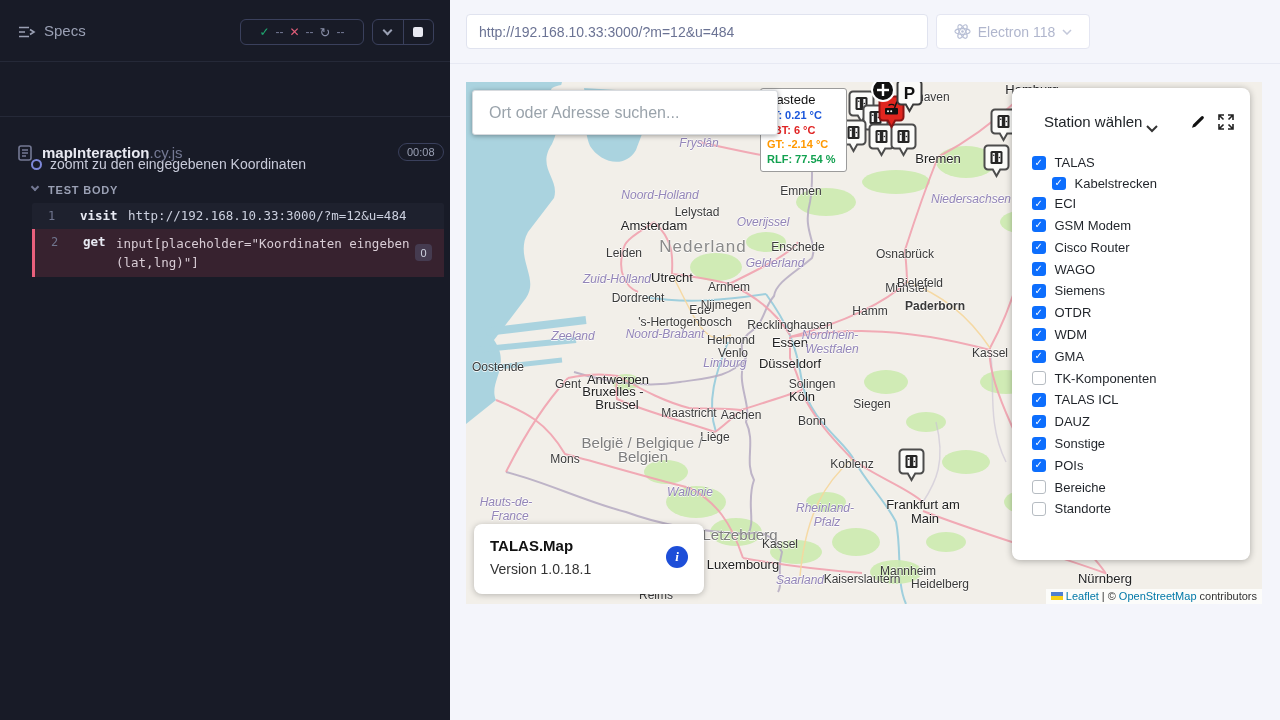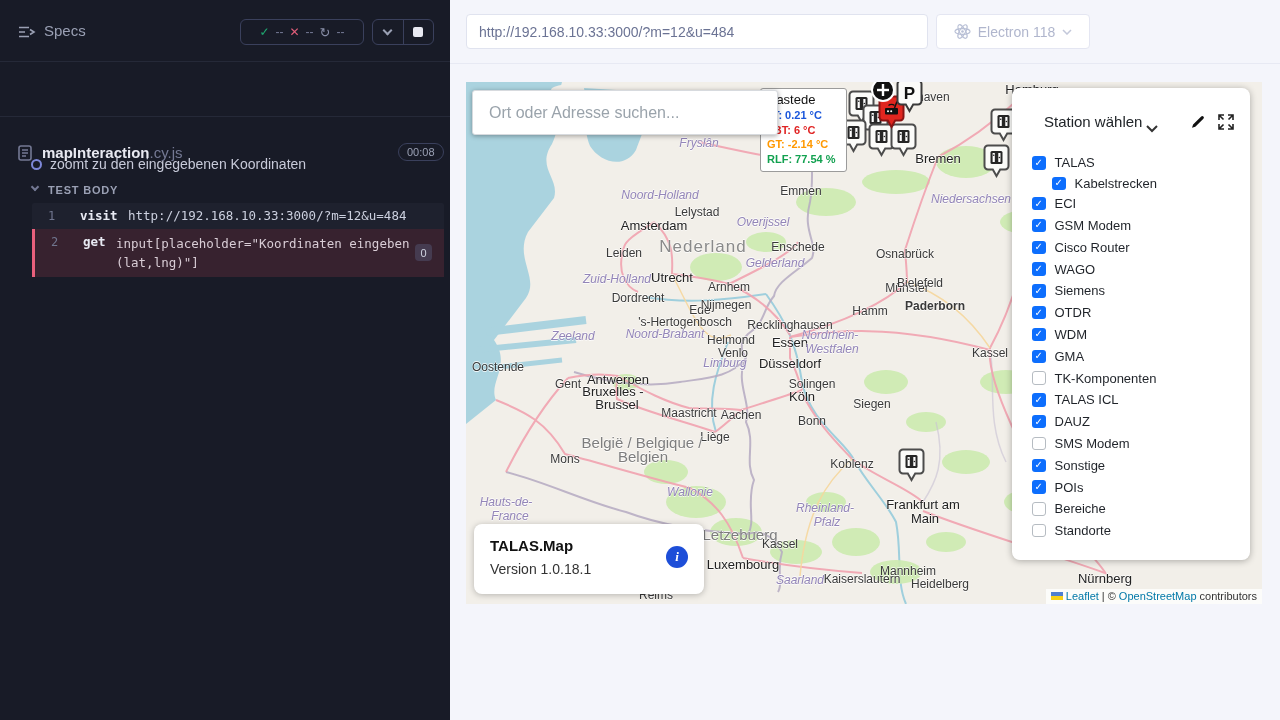--- a/index.html
+++ b/index.html
@@ -539,24 +539,20 @@
             </div>
             <div class="cb-row">
               <div class="cb on">✓</div>
               <span class="cb-label">TALAS ICL</span>
             </div>
             <div class="cb-row">
               <div class="cb on">✓</div>
               <span class="cb-label">DAUZ</span>
             </div>
             <div class="cb-row">
-              <div class="cb off"></div>
-              <span class="cb-label">SMS Modem</span>
-            </div>
-            <div class="cb-row">
               <div class="cb on">✓</div>
               <span class="cb-label">Sonstige</span>
             </div>
             <div class="cb-row">
               <div class="cb on">✓</div>
               <span class="cb-label">POIs</span>
             </div>
             <div class="cb-row">
               <div class="cb off"></div>
               <span class="cb-label">Bereiche</span>

